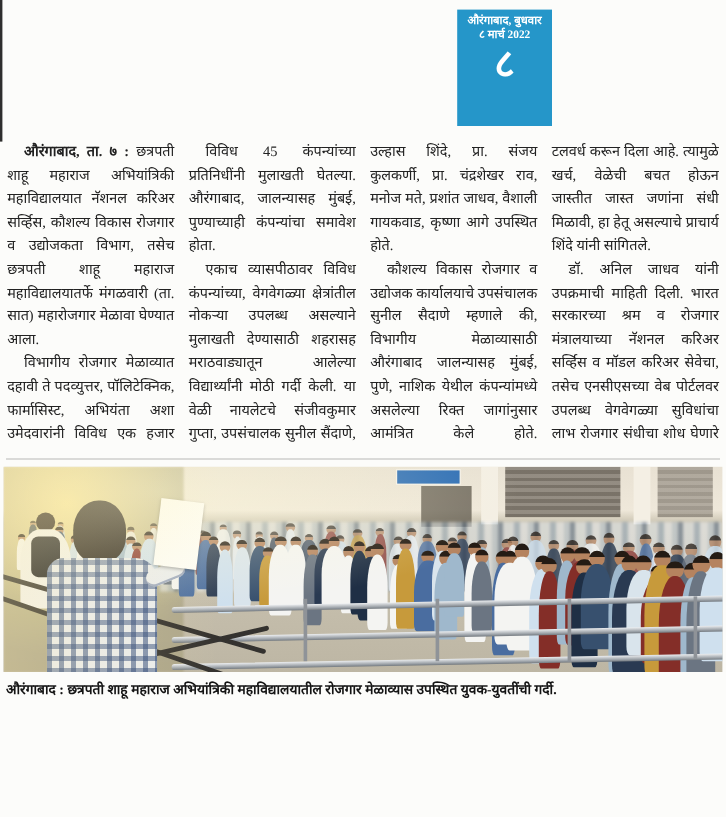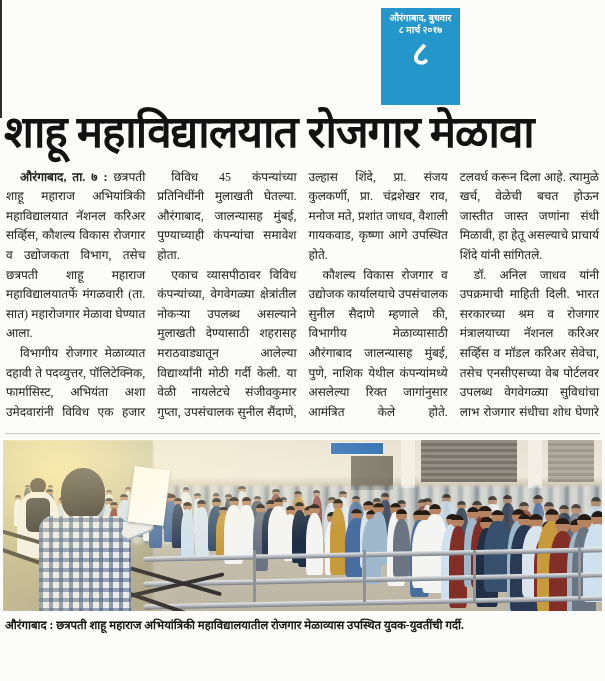--- a/index.html
+++ b/index.html
@@ -90,27 +90,26 @@
 </style>
 </head>
 <body>
 
 <div id="page">
 
   <div class="masthead">
     <div class="brand-box">
       <div class="edition">
         <div>औरंगाबाद, बुधवार</div>
-        <div>८ मार्च २०१७</div>
+        <div>८ मार्च 2022</div>
       </div>
       <div class="page-num">८</div>
     </div>
   </div>
 
-  <div class="headline">शाहू महाविद्यालयात रोजगार मेळावा</div>
 
   <div class="article" id="article">
       <div class="col">
         <p><span class="dateline">औरंगाबाद, ता. ७ : </span>छत्रपती शाहू महाराज अभियांत्रिकी महाविद्यालयात नॅशनल करिअर सर्व्हिस, कौशल्य विकास रोजगार व उद्योजकता विभाग, तसेच छत्रपती शाहू महाराज महाविद्यालयातर्फे मंगळवारी (ता. सात) महारोजगार मेळावा घेण्यात आला.</p>
         <p>विभागीय रोजगार मेळाव्यात दहावी ते पदव्युत्तर, पॉलिटेक्निक, फार्मासिस्ट, अभियंता अशा उमेदवारांनी विविध एक हजार ५७० पदांसाठी दिलेल्या मुलाखतीत ८२४ उमेदवारांचे नोकरीचे दरवाजे खुले झाले. या उमेदवारांची प्राथमिक फेरीत निवड करण्यात आली. एकूण तीन</p>
       </div>
       <div class="col">
         <p>विविध 45 कंपन्यांच्या प्रतिनिधींनी मुलाखती घेतल्या. औरंगाबाद, जालन्यासह मुंबई, पुण्याच्याही कंपन्यांचा समावेश होता.</p>
         <p>एकाच व्यासपीठावर विविध कंपन्यांच्या, वेगवेगळ्या क्षेत्रांतील नोकऱ्या उपलब्ध असल्याने मुलाखती देण्यासाठी शहरासह मराठवाड्यातून आलेल्या विद्यार्थ्यांनी मोठी गर्दी केली. या वेळी नायलेटचे संजीवकुमार गुप्ता, उपसंचालक सुनील सैंदाणे, कौशल्य विकासचे सहायक संचालक विजय रिसे, नॅशनल करिअर सर्व्हिसचे डॉ. अनिल जाधव, प्राचार्य</p>
       </div>

